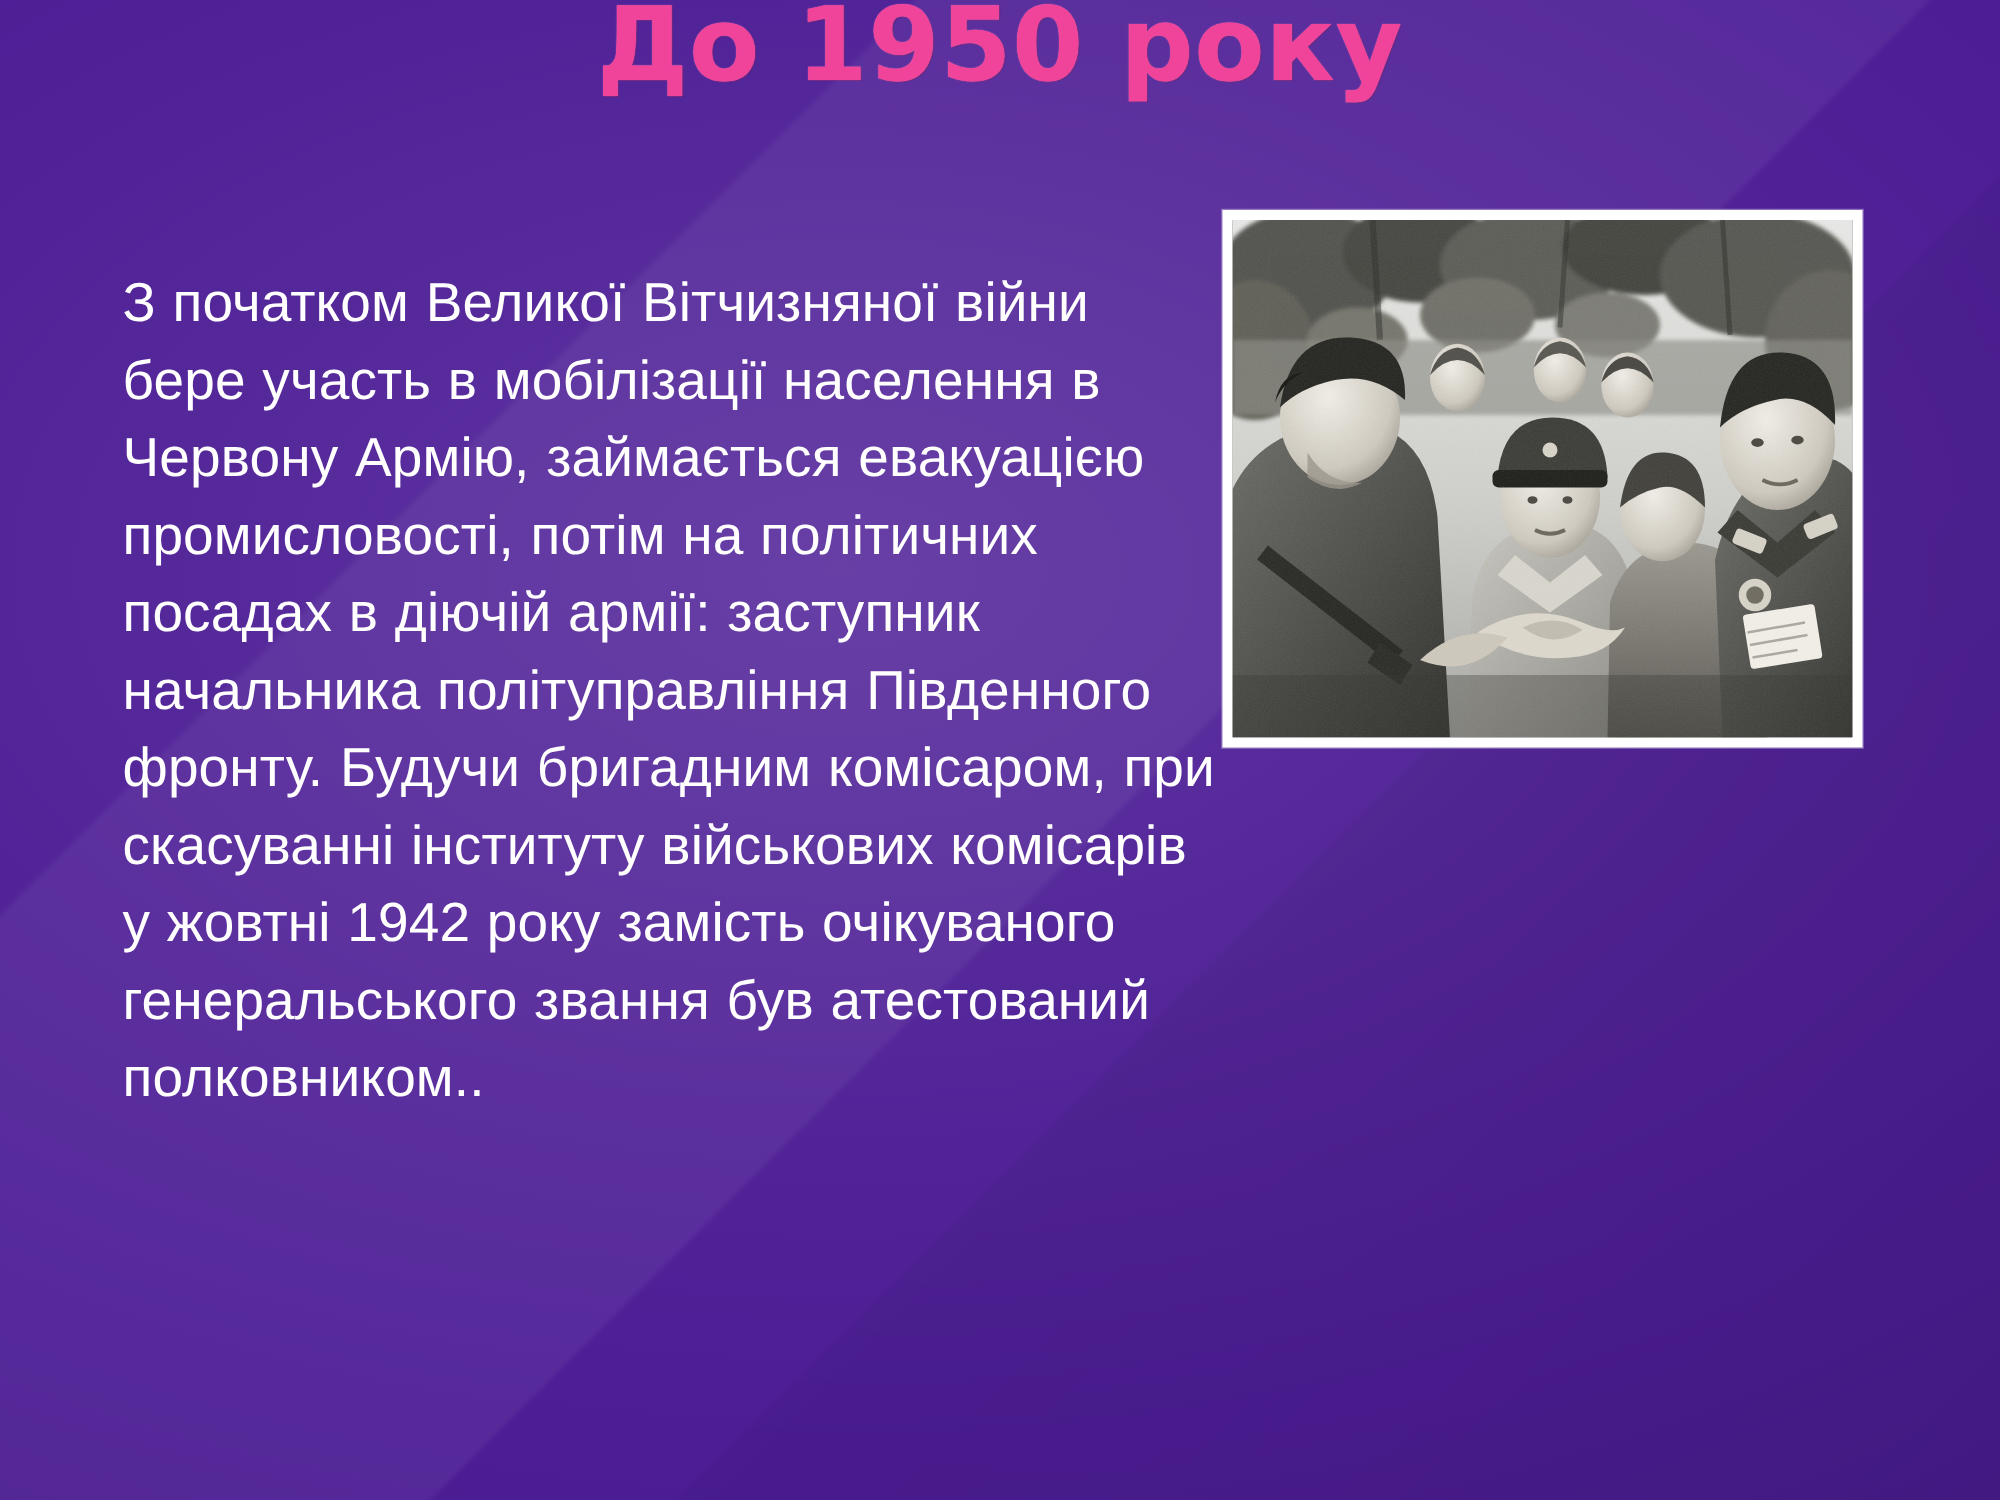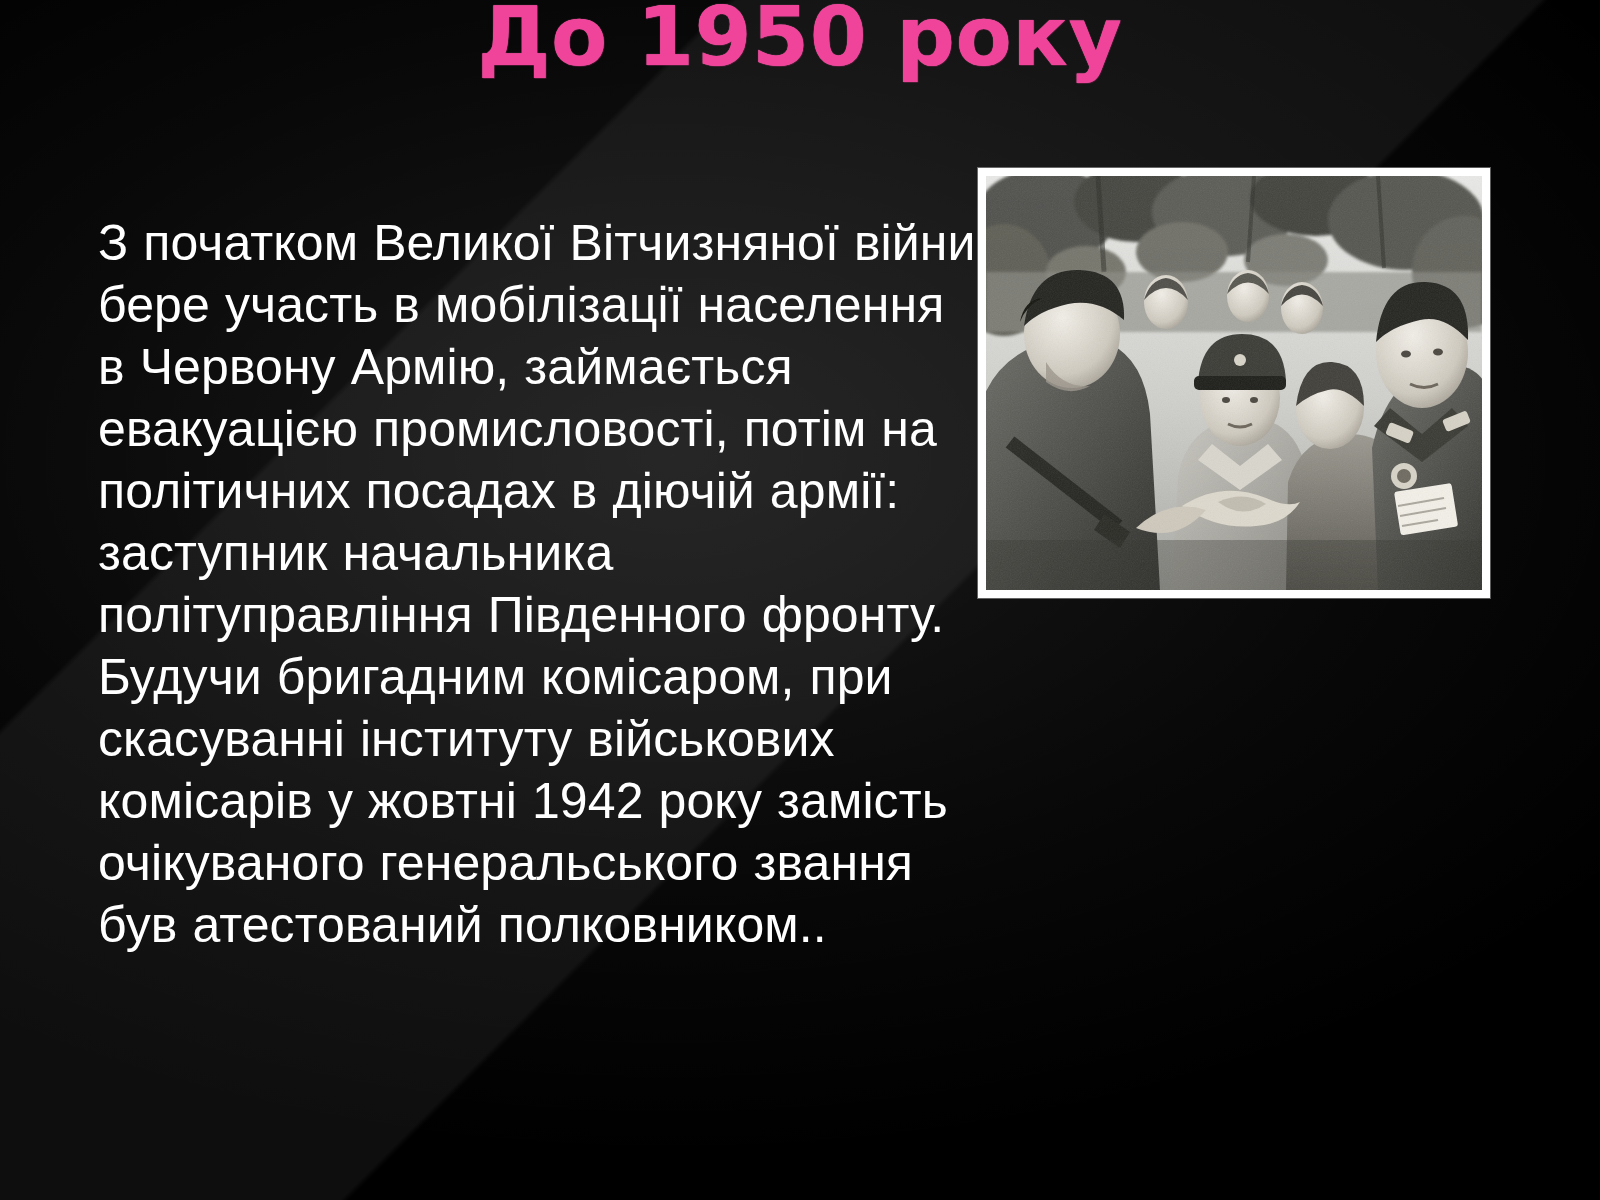--- a/index.html
+++ b/index.html
@@ -10,21 +10,21 @@
     width: 1600px;
     height: 1200px;
     overflow: hidden;
     font-family: "Liberation Sans", sans-serif;
   }
 
   .slide {
     position: relative;
     width: 1600px;
     height: 1200px;
-    background: #000000;
+    background: #4c1d95;
     overflow: hidden;
   }
 
   
   .bg-layer {
     position: absolute;
     inset: 0;
     background:
       linear-gradient(135deg,
         rgba(255,255,255,0.00) 0%,
@@ -82,21 +82,21 @@
   }
 
   
   .body-text {
     position: absolute;
     left: 98px;
     top: 212px;
     width: 880px;
     color: #FFFFFF;
     font-family: "Liberation Sans", sans-serif;
-    font-size: 50px;
+    font-size: 44px;
     line-height: 62px;
     letter-spacing: 0.1px;
     text-align: left;
     word-spacing: 1px;
   }
 
   
   .photo-frame {
     position: absolute;
     left: 978px;

